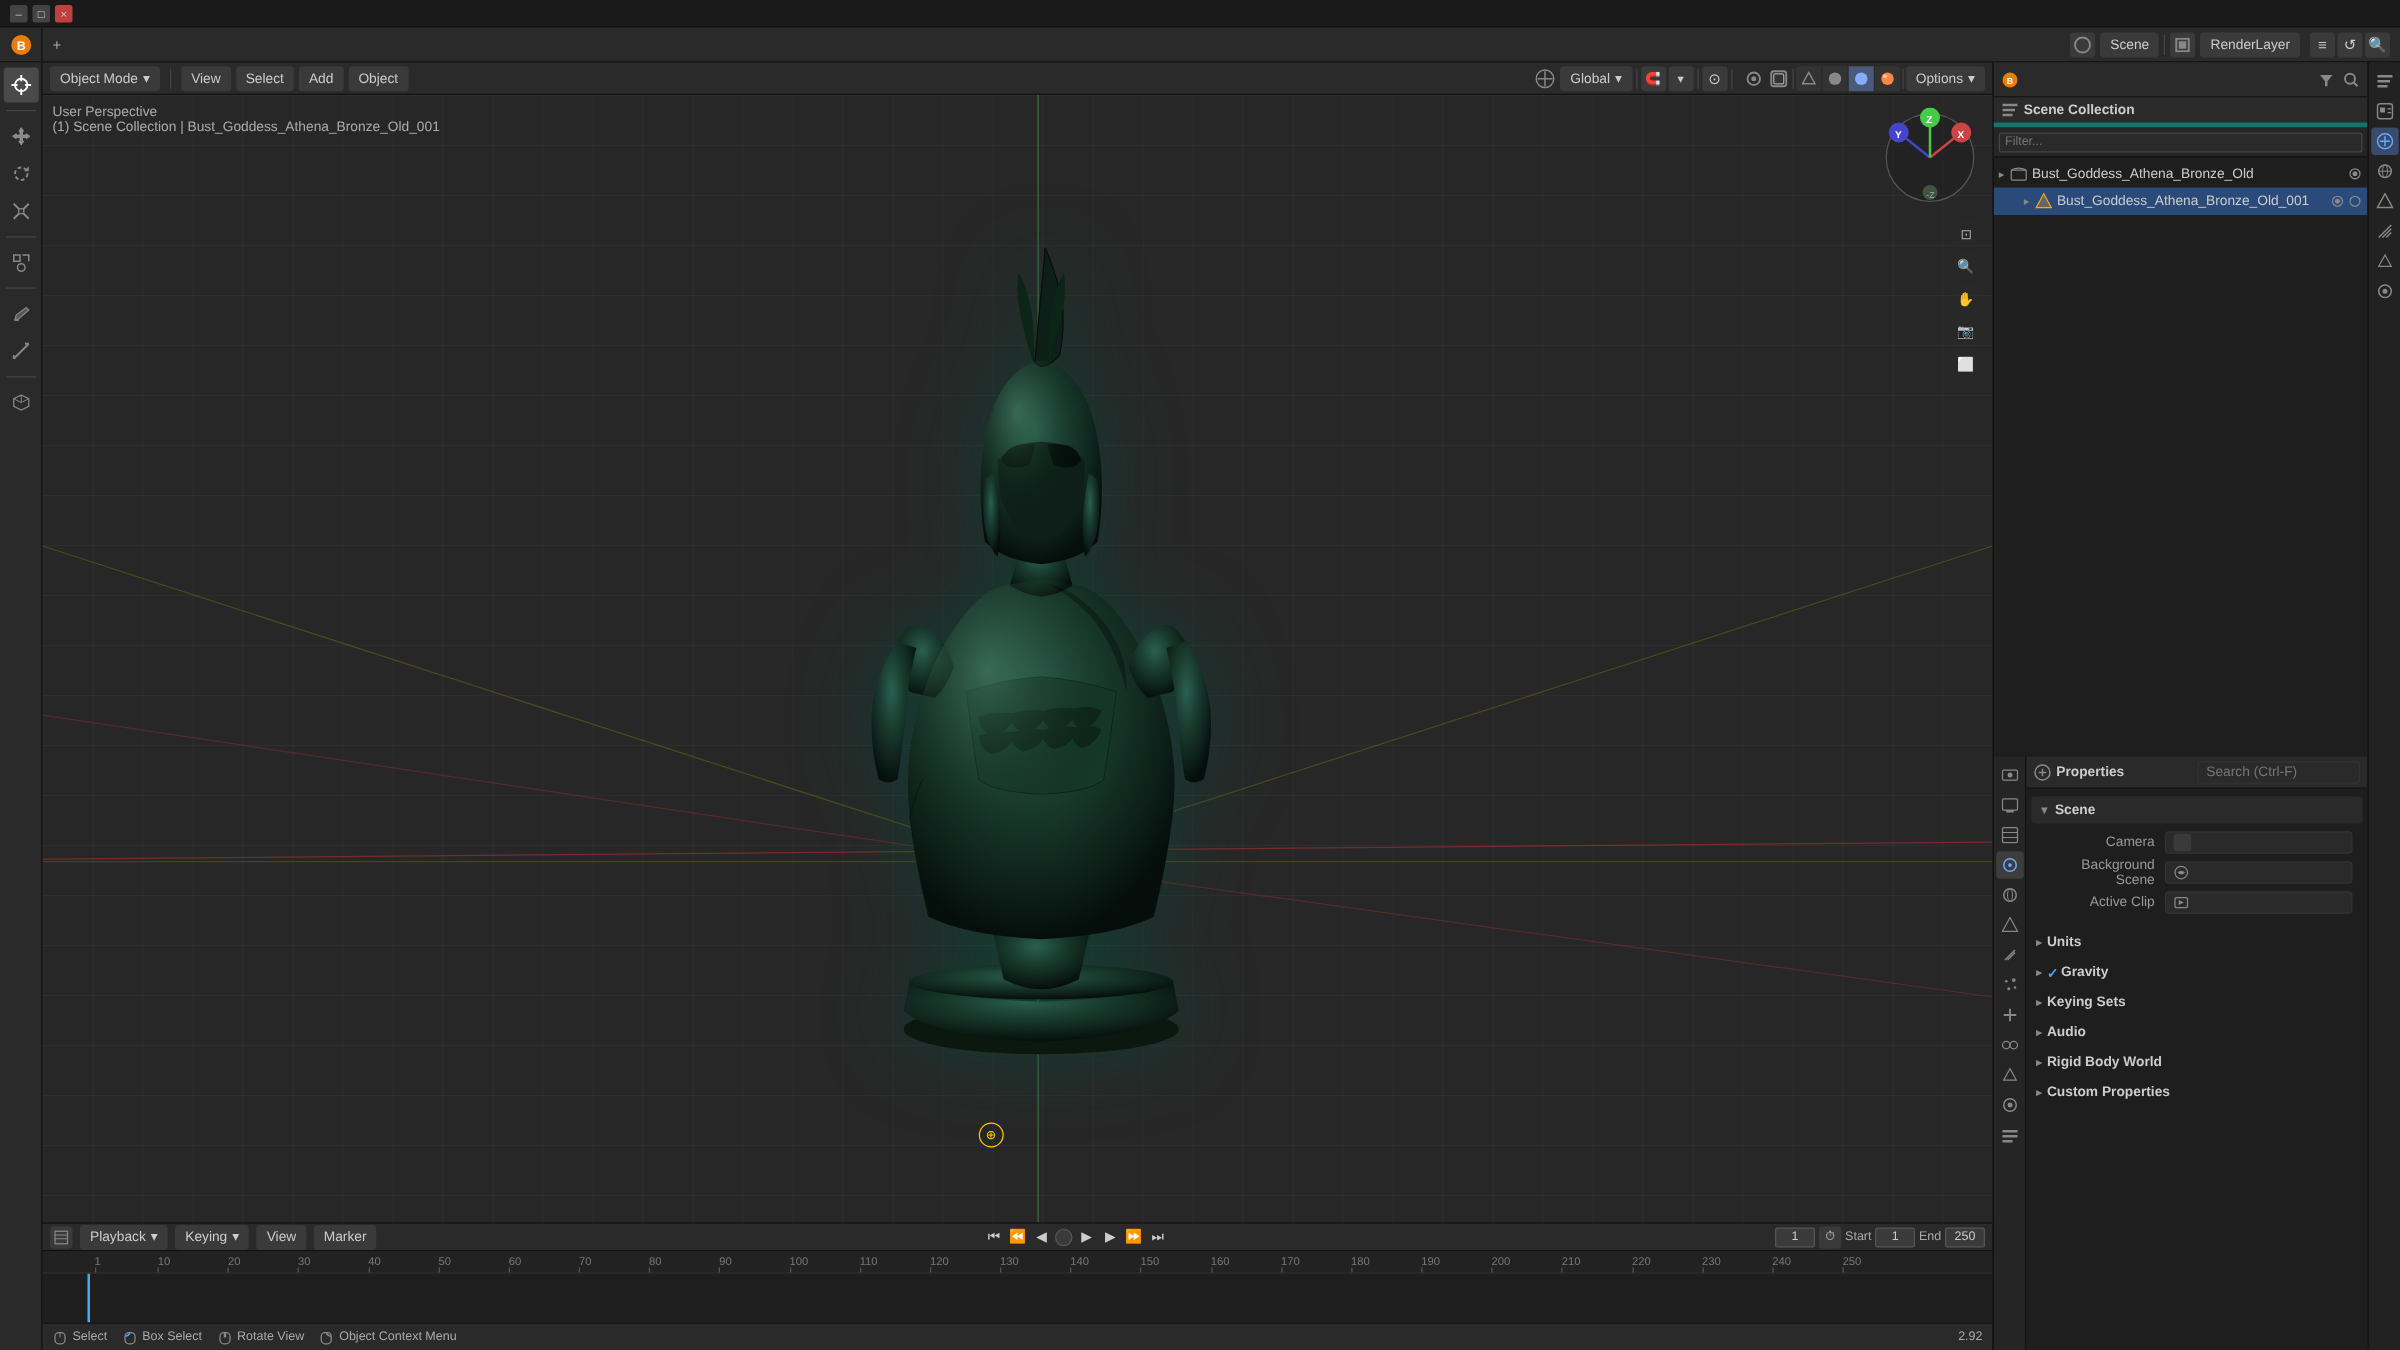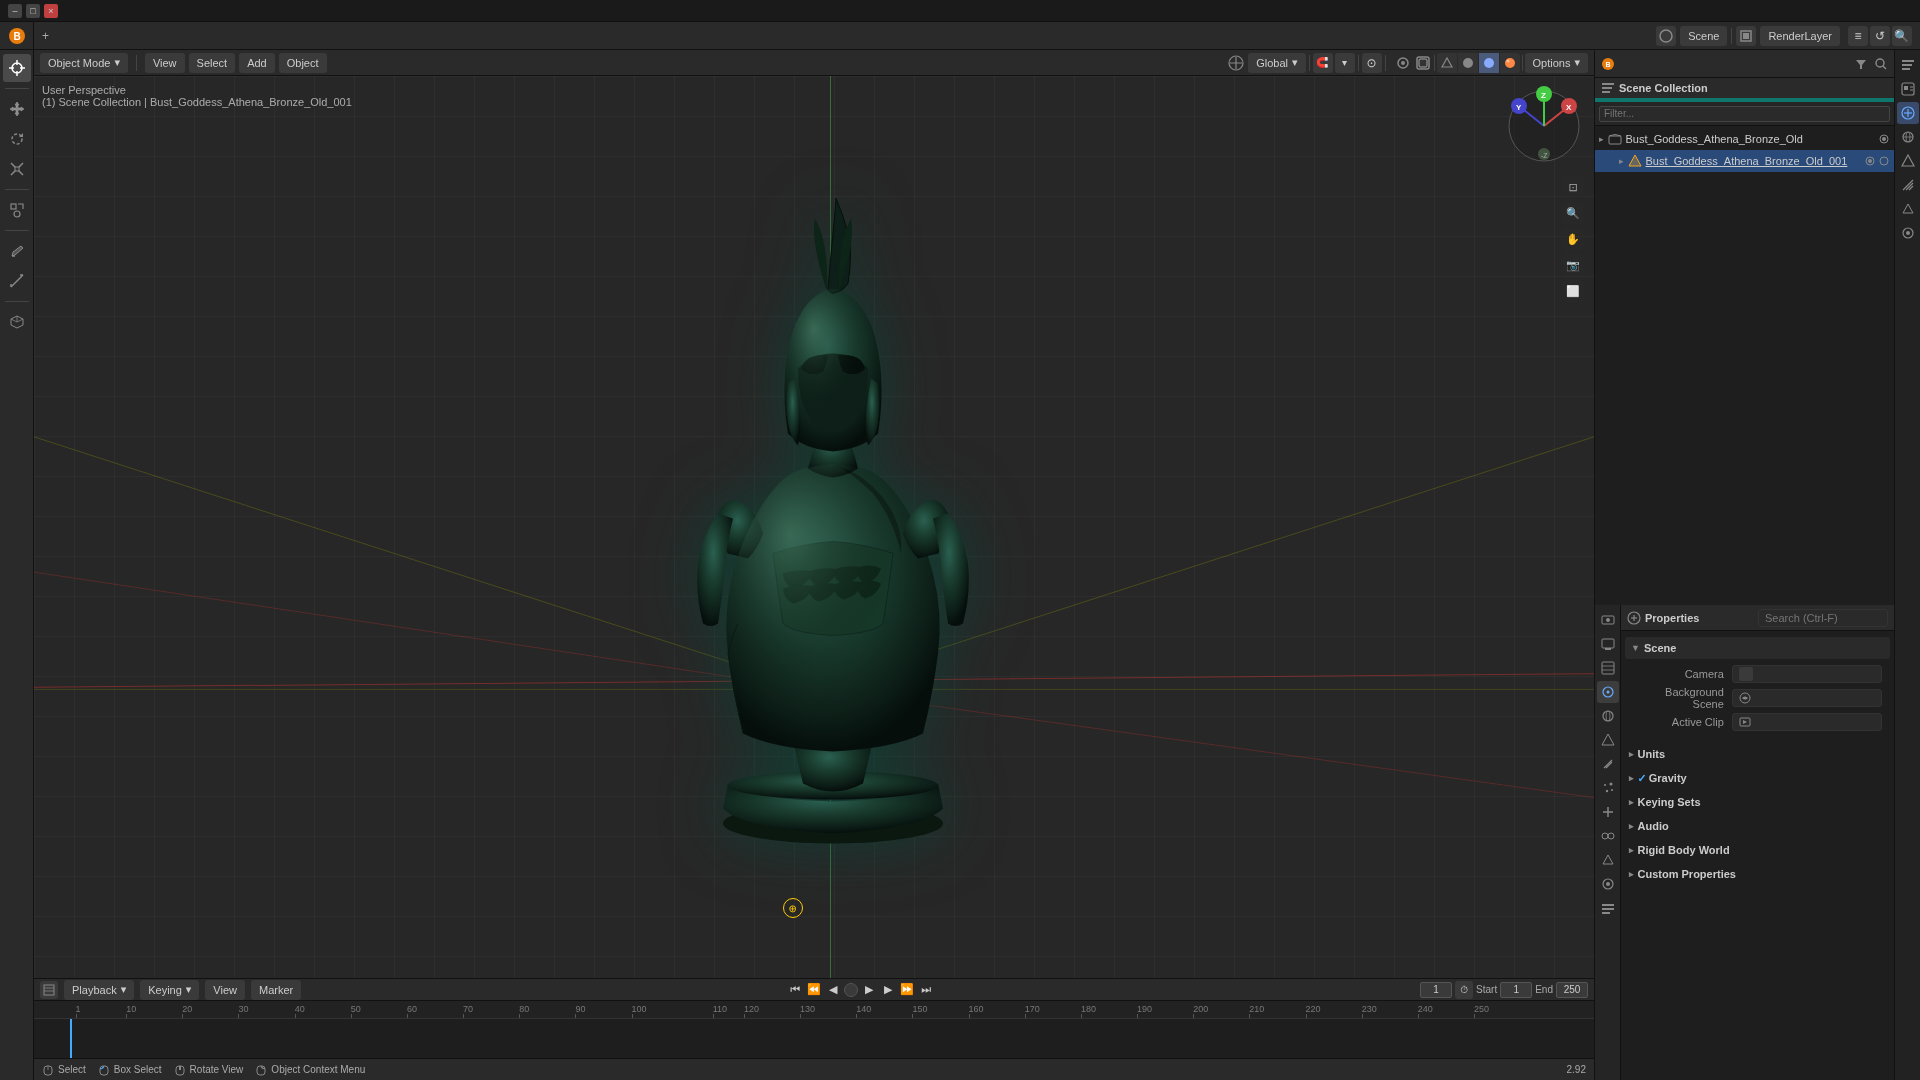--- a/index.html
+++ b/index.html
@@ -849,21 +849,21 @@
             <div class="ruler-mark" style="left: calc(3.6% + 36px);">10</div>
             <div class="ruler-mark" style="left: calc(7.2% + 36px);">20</div>
             <div class="ruler-mark" style="left: calc(10.8% + 36px);">30</div>
             <div class="ruler-mark" style="left: calc(14.4% + 36px);">40</div>
             <div class="ruler-mark" style="left: calc(18% + 36px);">50</div>
             <div class="ruler-mark" style="left: calc(21.6% + 36px);">60</div>
             <div class="ruler-mark" style="left: calc(25.2% + 36px);">70</div>
             <div class="ruler-mark" style="left: calc(28.8% + 36px);">80</div>
             <div class="ruler-mark" style="left: calc(32.4% + 36px);">90</div>
             <div class="ruler-mark" style="left: calc(36% + 36px);">100</div>
-            <div class="ruler-mark" style="left: calc(39.6% + 36px); margin-left: 25px;">110</div>
+            <div class="ruler-mark" style="left: calc(39.6% + 36px);">110</div>
             <div class="ruler-mark" style="left: calc(43.2% + 36px);">120</div>
             <div class="ruler-mark" style="left: calc(46.8% + 36px);">130</div>
             <div class="ruler-mark" style="left: calc(50.4% + 36px);">140</div>
             <div class="ruler-mark" style="left: calc(54% + 36px); text-align: center;">150</div>
             <div class="ruler-mark" style="left: calc(57.6% + 36px);">160</div>
             <div class="ruler-mark" style="left: calc(61.2% + 36px);">170</div>
             <div class="ruler-mark" style="left: calc(64.8% + 36px);">180</div>
             <div class="ruler-mark" style="left: calc(68.4% + 36px);">190</div>
             <div class="ruler-mark" style="left: calc(72% + 36px);">200</div>
             <div class="ruler-mark" style="left: calc(75.6% + 36px);">210</div>
@@ -959,21 +959,21 @@
             </svg>
         </div>
       </div>
 
       <div class="outliner-item selected">
         <div class="outliner-indent"></div>
         <span class="outliner-toggle">▸</span>
         <svg width="14" height="14" viewBox="0 0 14 14">
             <polygon points="7,1 13,12 1,12" stroke="#f5a623" stroke-width="1" fill="rgba(245,166,35,0.3)"></polygon>
           </svg>
-        <span style="font-size:11px;text-decoration:underline;">Bust_Goddess_Athena_Bronze_Old_001</span>
+        <span style="font-size:11px;">Bust_Goddess_Athena_Bronze_Old_001</span>
         <div style="margin-left:auto; display:flex; gap:2px;">
           <svg width="12" height="12" viewBox="0 0 12 12" style="cursor:pointer;">
               <circle cx="6" cy="6" r="4" stroke="#888" stroke-width="1" fill="none"></circle>
               <circle cx="6" cy="6" r="2" fill="#888"></circle>
             </svg>
           <svg width="12" height="12" viewBox="0 0 12 12" style="cursor:pointer;">
               <path d="M6 2 A4 4 0 0 1 10 6 A4 4 0 0 1 2 6 A4 4 0 0 1 6 2" stroke="#888" stroke-width="1" fill="none"></path>
             </svg>
         </div>
       </div>

